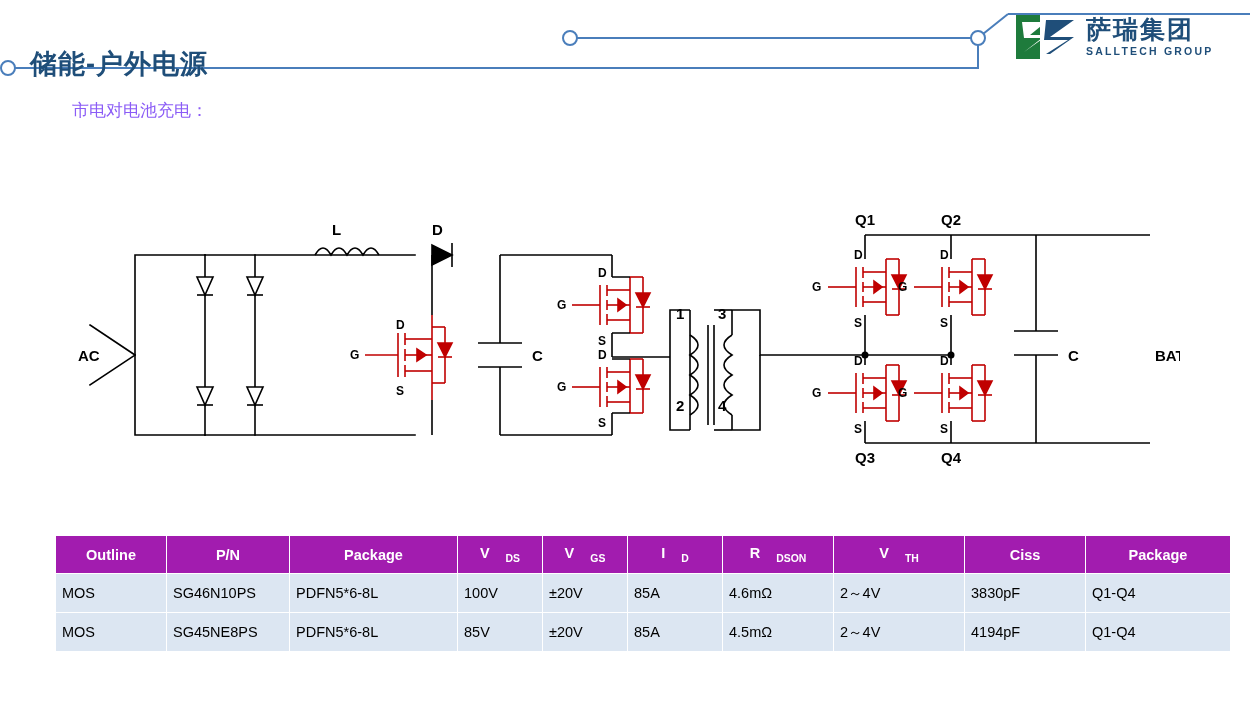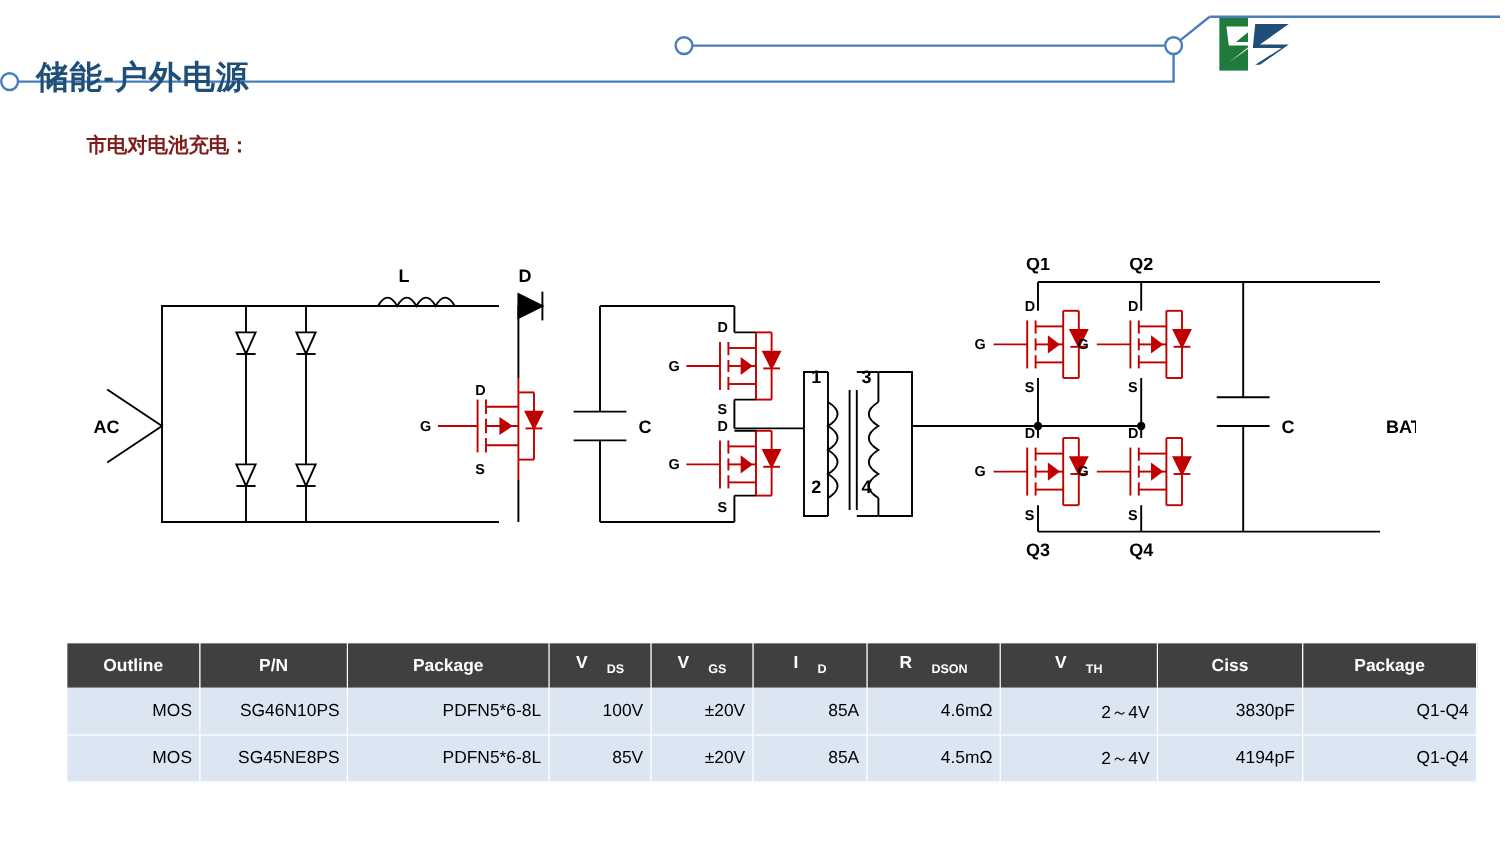--- a/index.html
+++ b/index.html
@@ -69,25 +69,24 @@
     font-weight: bold;
     color: #1F4E79;
     letter-spacing: 2.2px;
     margin-top: 4px;
   }
 
   
   .intro {
     position: absolute;
     left: 72px;
-    top: 105px;
+    top: 94px;
     font-size: 17px;
-    color: #7f1d1d;
+    color: #8b5cf6;
     line-height: 34px;
-    font-weight: bold;
   }
 
   
   .schematic {
     position: absolute;
     left: 60px;
     top: 215px;
     width: 1120px;
     height: 280px;
   }
@@ -95,34 +94,34 @@
 
   
   .spec-table {
     position: absolute;
     left: 55px;
     top: 535px;
     border-collapse: collapse;
     font-size: 14.5px;
   }
   .spec-table th {
-    background: #404040;
+    background: #a21caf;
     color: #ffffff;
     font-weight: bold;
     height: 37px;
     padding: 0 6px;
     border: 1px solid #ffffff;
     white-space: nowrap;
   }
   .spec-table td {
     background: #DCE6F2;
     color: #000000;
     height: 38px;
     padding: 0 6px;
-    text-align: right;
+    text-align: left;
     border: 1px solid #ffffff;
     white-space: nowrap;
   }
   .spec-table tbody tr:nth-child(2) td { background: #DCE6F2; }
   .sub { font-size: 0.72em; vertical-align: sub; padding-left: 16px; }
 </style>
 </head>
 <body>
 
 <div class="header">
@@ -139,20 +138,24 @@
   <div class="page-title">储能-户外电源</div>
 
   <div class="logo-box">
     <div class="logo-mark">
       <svg width="62" height="44" viewBox="0 0 62 44">
         <rect x="0" y="0" width="24" height="44" fill="#1E7B3C"></rect>
         <rect x="26" y="0" width="36" height="44" fill="#ffffff"></rect>
         <polygon points="6,7 30,7 14,20 32,20 8,37 26,23 8,23" fill="#ffffff"></polygon>
         <polygon points="30,5 58,5 34,22 58,22 34,39 30,39 52,25 28,25" fill="#1F4E79"></polygon>
       </svg>
+    </div>
+    <div class="logo-text">
+      <span class="logo-cn">萨瑞集团</span>
+      <span class="logo-en">SALLTECH GROUP</span>
     </div>
   </div>
 </div>
 
 <div class="intro">
   <div>市电对电池充电：</div>
 </div>
 
 <div class="schematic">
 <svg width="1120" height="280" viewBox="0 0 1120 280">

